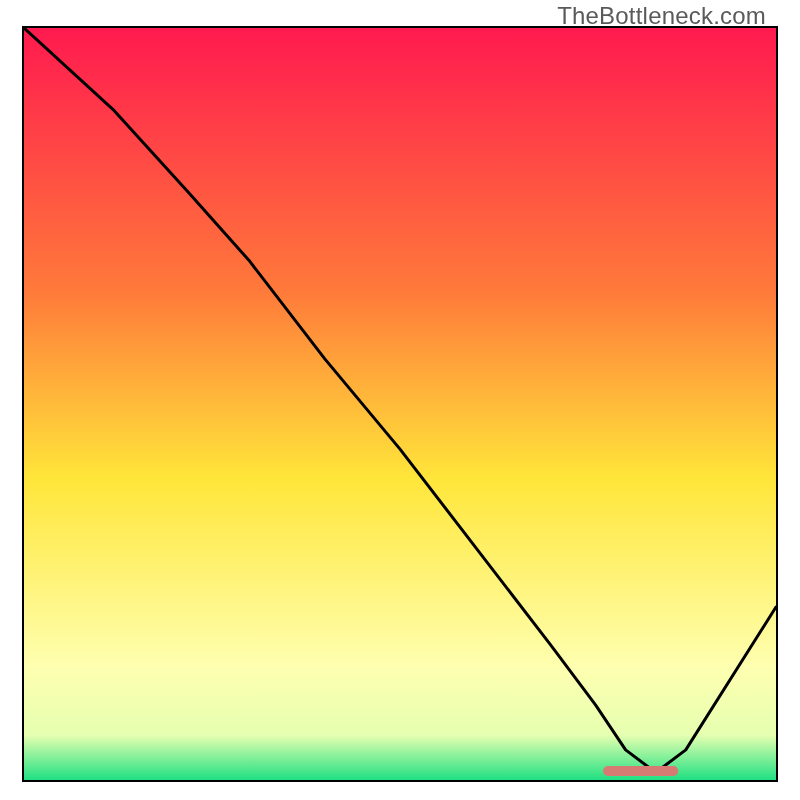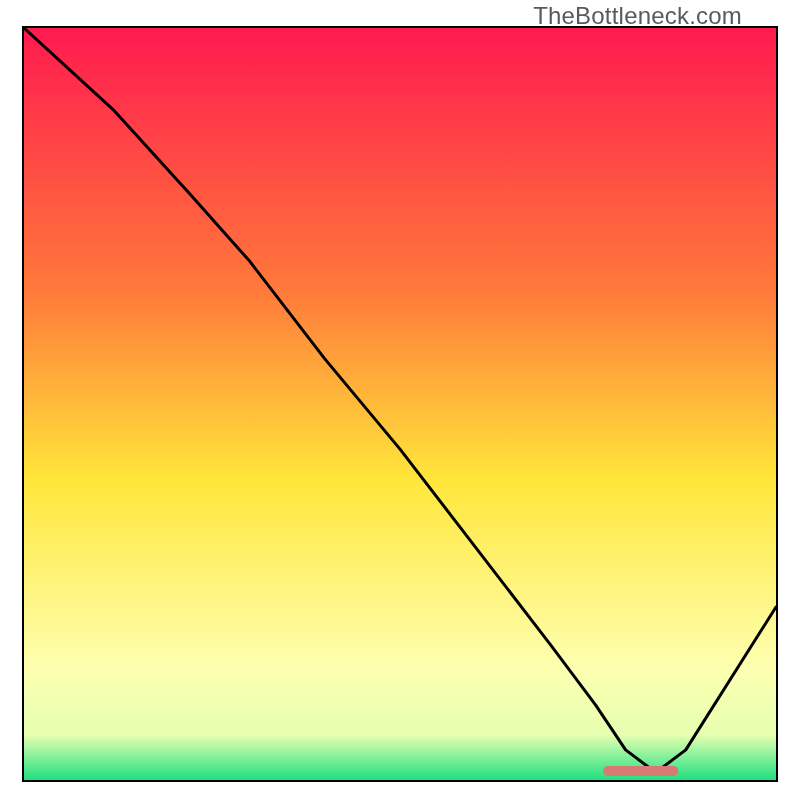--- a/index.html
+++ b/index.html
@@ -8,20 +8,21 @@
     width: 800px;
     height: 800px;
     overflow: hidden;
     background: #fff;
     font-family: Arial, Helvetica, sans-serif;
   }
   .frame {
     position: relative;
     width: 750px;
     height: 800px;
+    padding-left: 24px;
   }
   .watermark {
     position: absolute;
     top: 2px;
     right: 8px;
     font-size: 24px;
     font-weight: 500;
     color: #5a5a5a;
     letter-spacing: 0.2px;
   }

